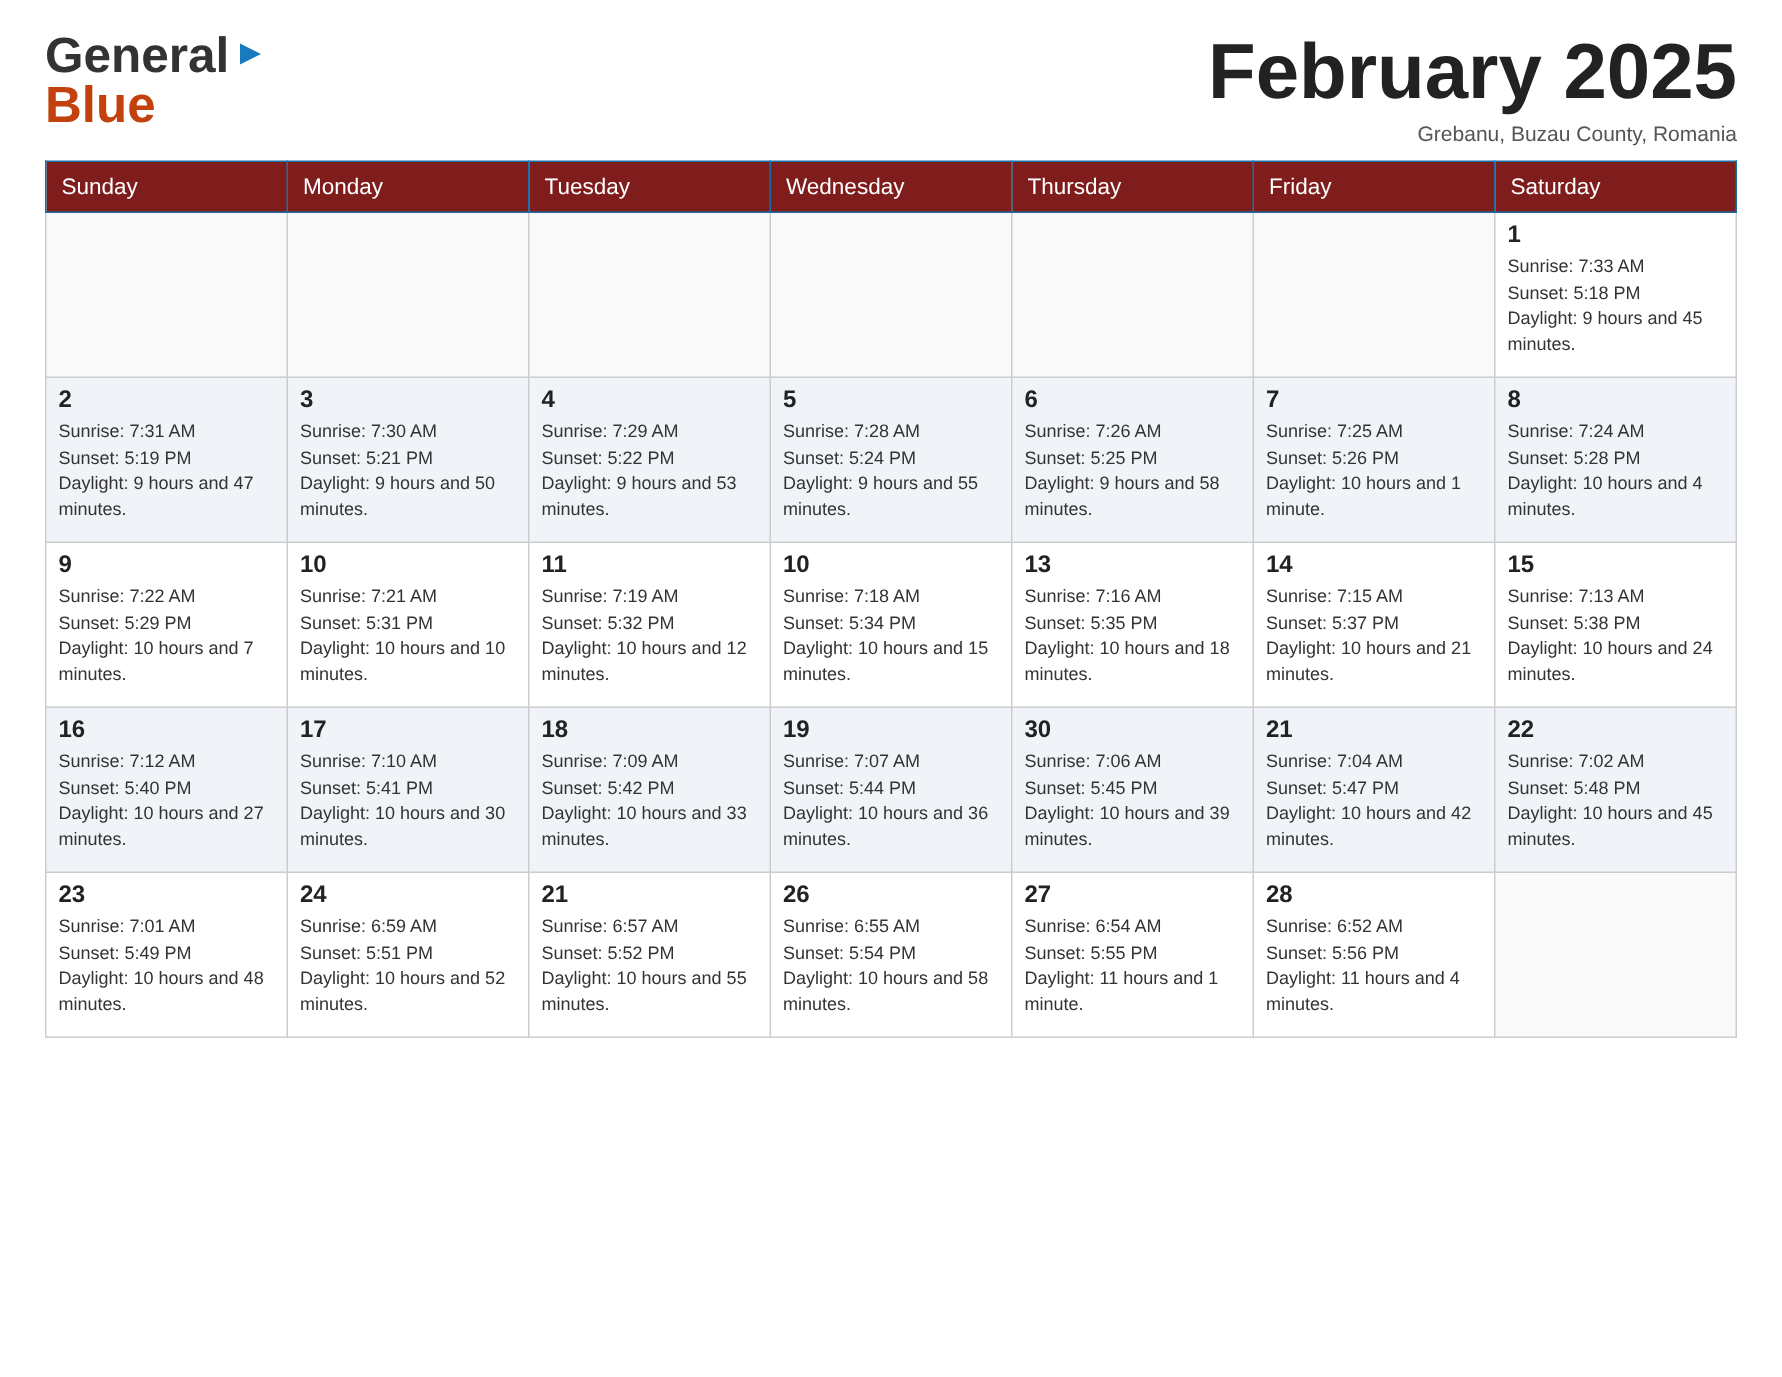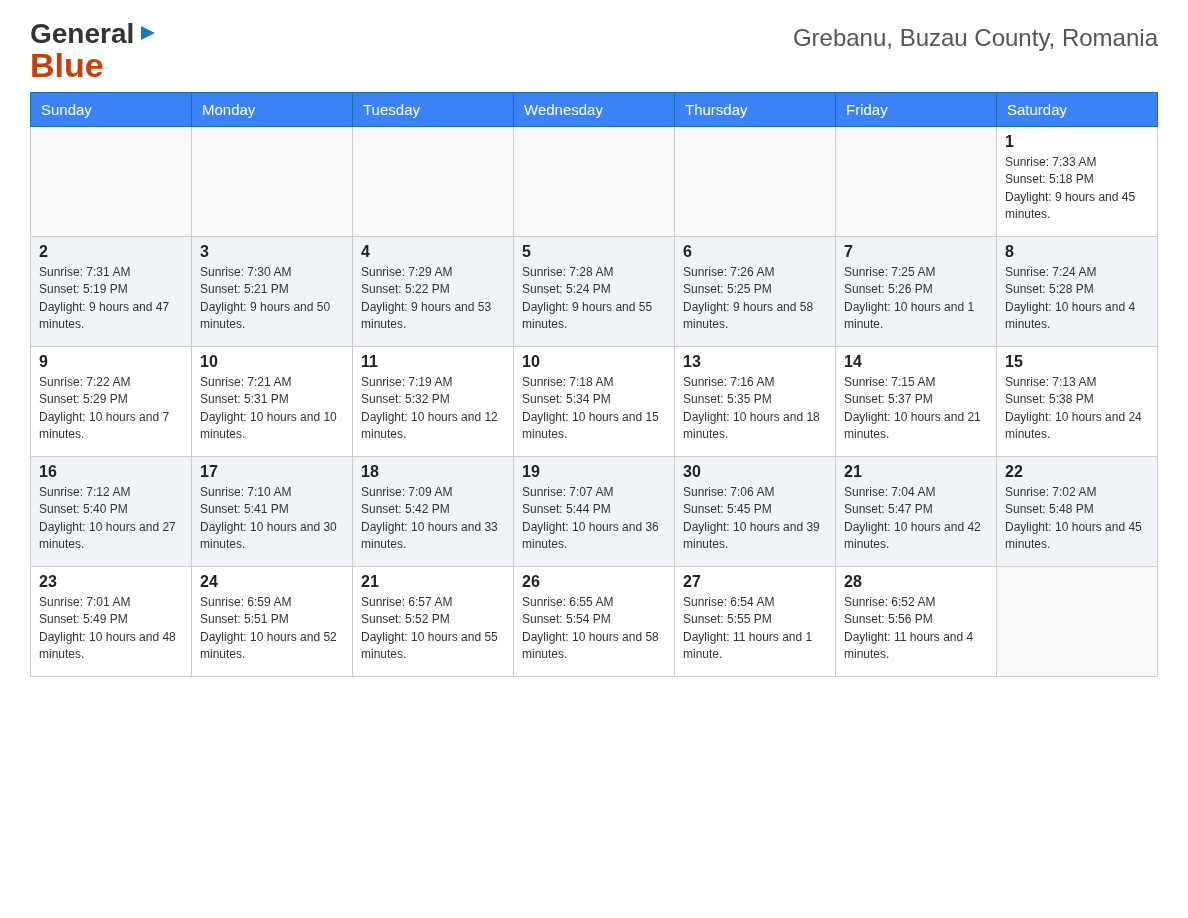--- a/index.html
+++ b/index.html
@@ -15,53 +15,53 @@
       justify-content: space-between;
       align-items: flex-start;
       margin-bottom: 10px;
     }
     .logo {
       display: flex;
       flex-direction: column;
       align-items: flex-start;
     }
     .logo-general {
-      font-size: 28px;
+      font-size: 33px;
       font-weight: bold;
       color: #333;
       line-height: 1;
     }
     .logo-blue {
       font-size: 34px;
       font-weight: bold;
       color: #c2410c;
       line-height: 1;
     }
     .title-section {
       text-align: right;
     }
     .main-title {
       font-size: 52px;
       font-weight: bold;
       color: #222;
       line-height: 1.1;
     }
     .subtitle {
-      font-size: 24px;
+      font-size: 14px;
       color: #555;
       margin-top: 4px;
     }
     .calendar {
       width: 100%;
       border-collapse: collapse;
       border: 1px solid #ccc;
       margin-top: 10px;
     }
     .calendar th {
-      background-color: #3b82f6;
+      background-color: #7f1d1d;
       color: #fff;
       text-align: left;
       padding: 8px 10px;
       font-size: 15px;
       font-weight: normal;
       border: 1px solid #1a6fa8;
     }
     .calendar td {
       vertical-align: top;
       padding: 6px 8px;
@@ -107,20 +107,21 @@
   <div class="logo">
     <div class="logo-row">
       <span class="logo-general">General</span>
       <svg width="22" height="22" viewBox="0 0 22 22" style="margin-left:3px;margin-top:-2px;">
         <polygon points="4,4 18,11 4,18" fill="#1a7abf"></polygon>
       </svg>
     </div>
     <span class="logo-blue">Blue</span>
   </div>
   <div class="title-section">
+    <div class="main-title">February 2025</div>
     <div class="subtitle">Grebanu, Buzau County, Romania</div>
   </div>
 </div>
 
 <table class="calendar">
   <thead>
     <tr>
     <th>Sunday</th>
         <th>Monday</th>
         <th>Tuesday</th>

